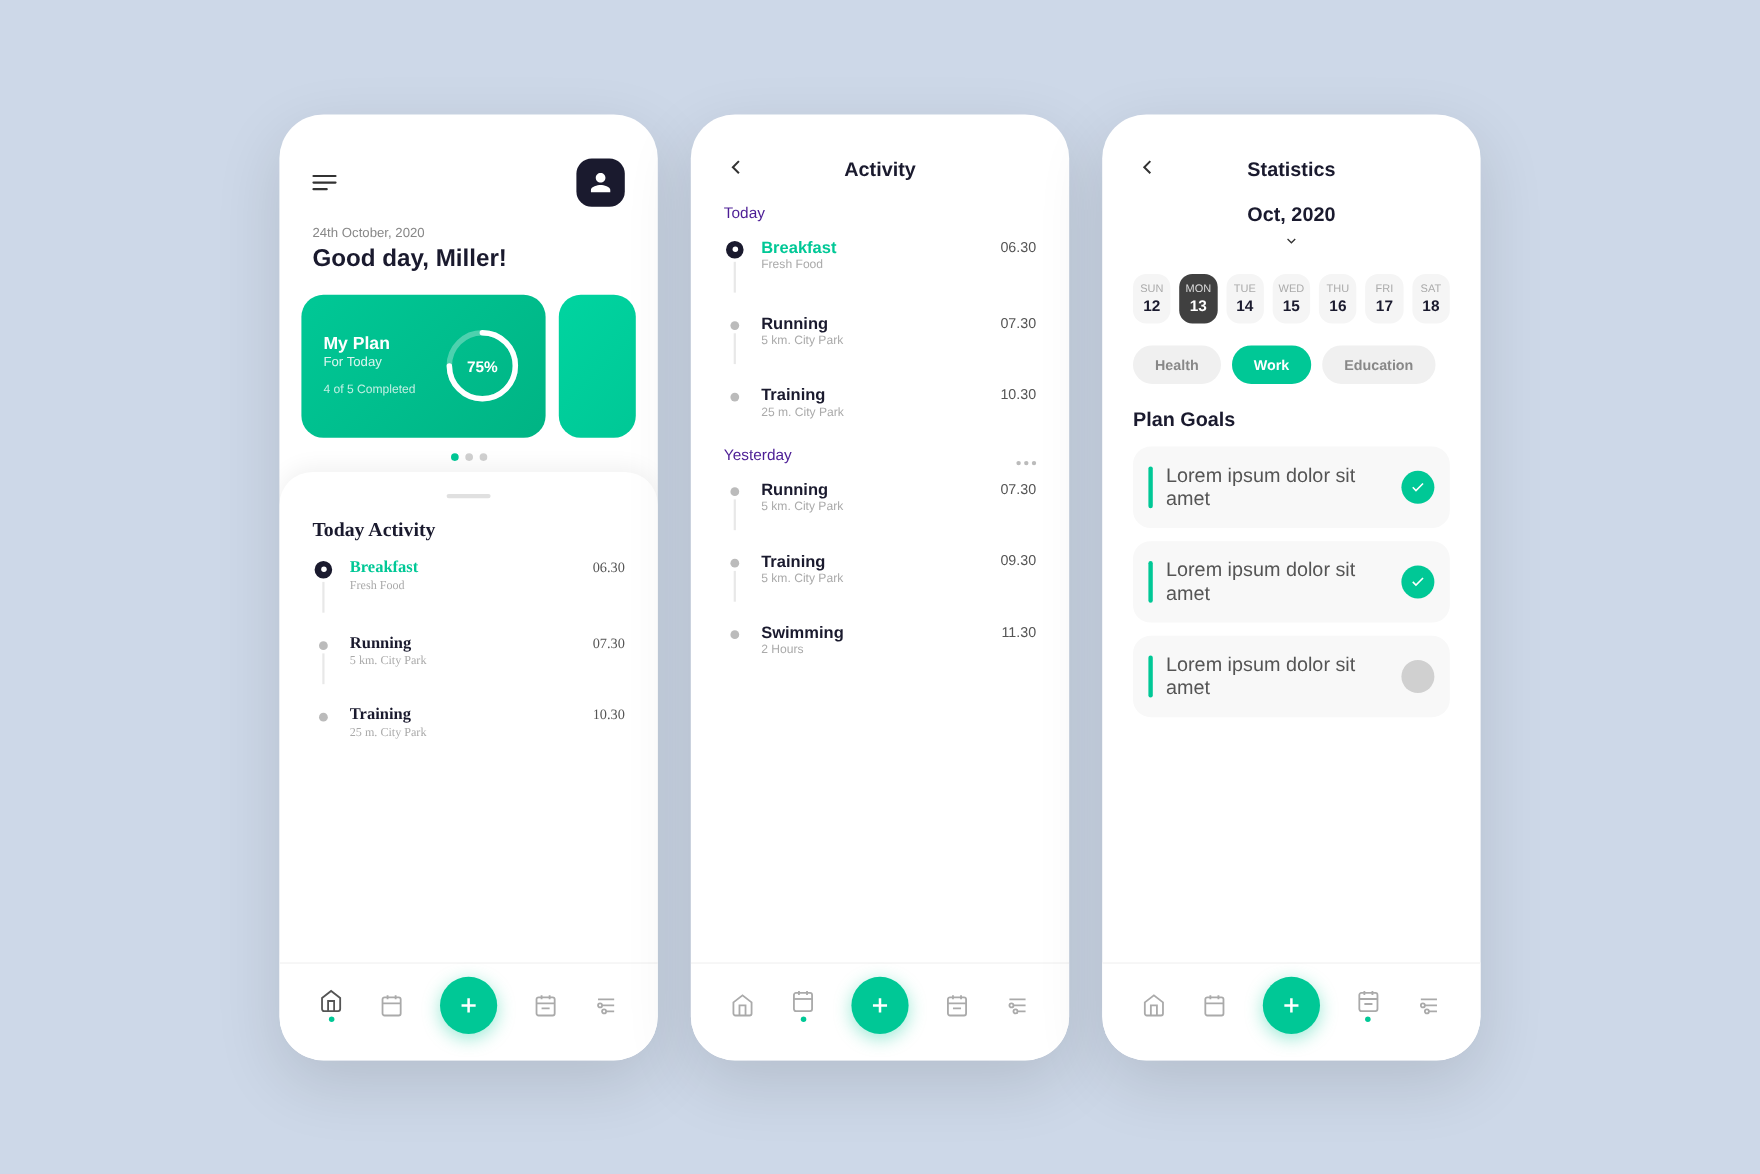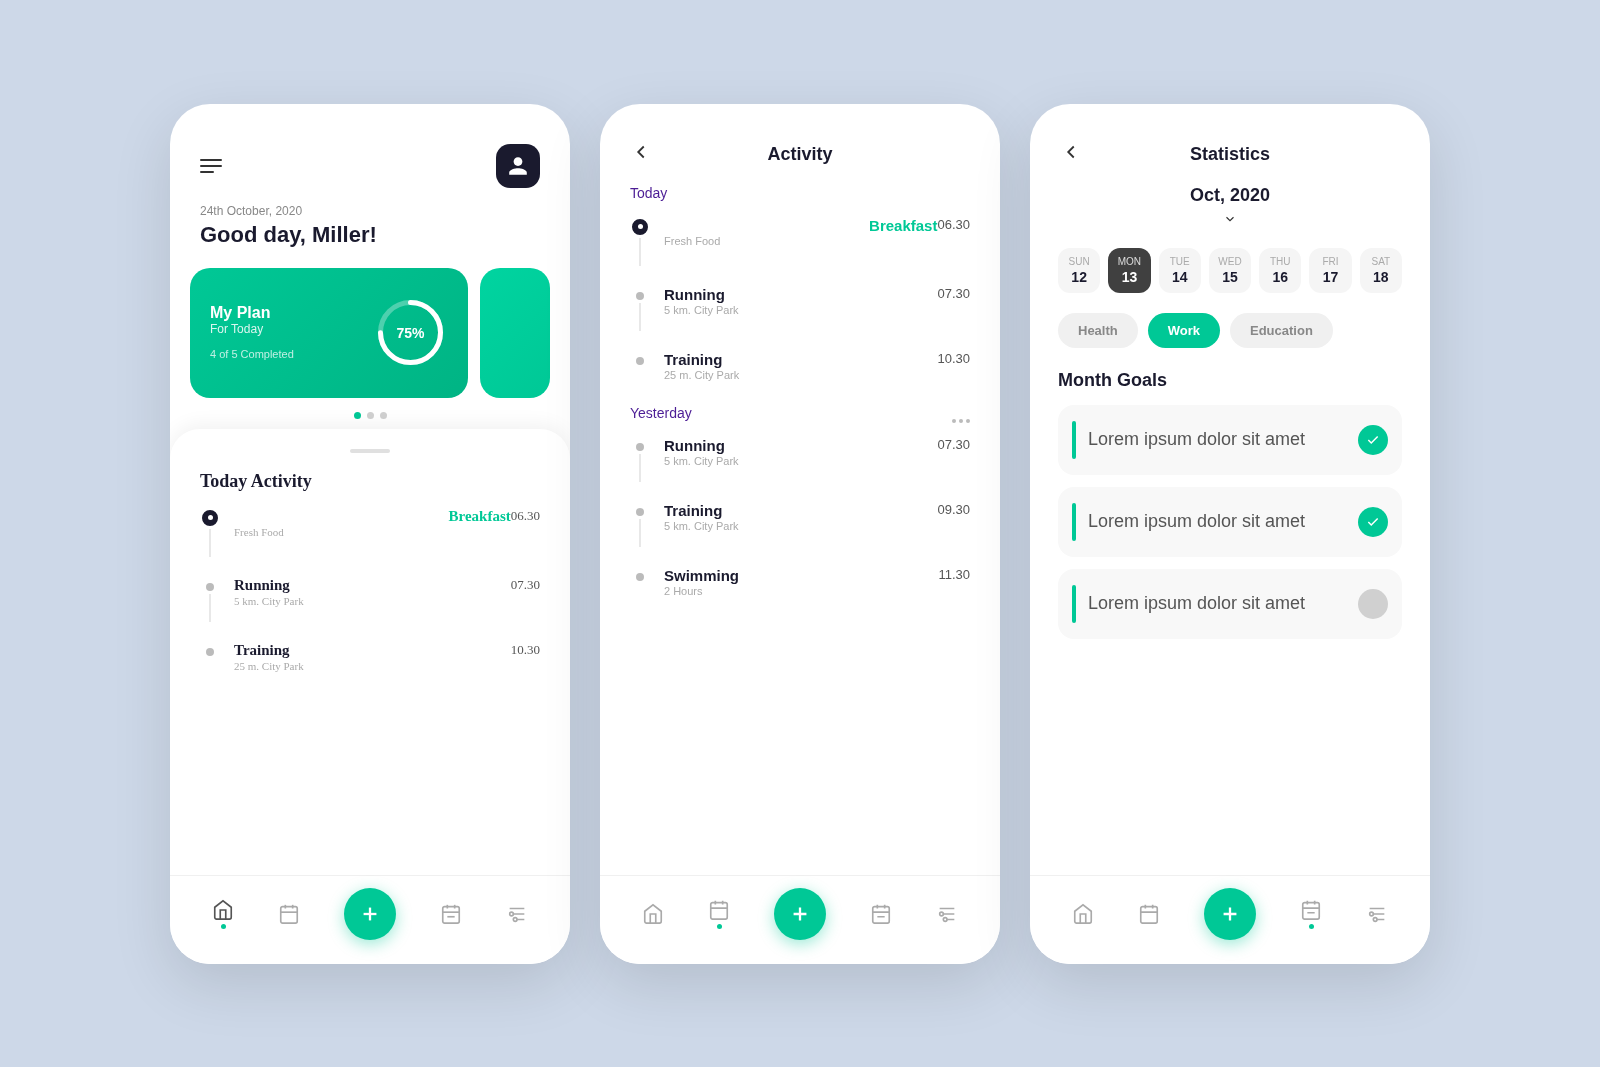--- a/index.html
+++ b/index.html
@@ -11,21 +11,21 @@
       align-items: center;
       justify-content: center;
       font-family: 'Segoe UI', Arial, sans-serif;
       gap: 30px;
     }
 
     
     .phone {
       background: #ffffff;
       border-radius: 40px;
-      width: 400px;
+      width: 344px;
       height: 860px;
       box-shadow: 0 20px 60px rgba(0,0,0,0.12);
       overflow: hidden;
       display: flex;
       flex-direction: column;
       position: relative;
     }
 
     
     .phone1-header {
@@ -111,21 +111,21 @@
       display: flex; align-items: center; justify-content: center;
     }
     .act-circle-filled::after { content: ''; width: 5px; height: 5px; background: #fff; border-radius: 50%; }
     .act-circle-dot {
       width: 8px; height: 8px; border-radius: 50%;
       background: #bbb; margin-top: 4px;
     }
     .act-line { width: 2px; background: #e8e8e8; flex: 1; min-height: 28px; margin-top: 3px; }
     .act-content { flex: 1; }
     .act-name { font-size: 15px; font-weight: 600; color: #1a1a2e; }
-    .act-name.teal { color: #00c896; text-align: right; }
+    .act-name.teal { color: #00c896; }
     .act-sub { font-size: 11px; color: #aaa; margin-top: 1px; }
     .act-time { font-size: 13px; color: #555; font-weight: 500; margin-left: auto; }
 
     
     .bottom-nav {
       display: flex; align-items: center; justify-content: space-around;
       padding: 12px 20px 24px;
       border-top: 1px solid #f0f0f0;
       background: #fff;
     }
@@ -521,21 +521,21 @@
         <div class="cal-day-num">18</div>
       </div>
     </div>
 
     <div class="filter-tabs">
       <div class="filter-tab">Health</div>
       <div class="filter-tab active">Work</div>
       <div class="filter-tab">Education</div>
     </div>
 
-    <div class="goals-title">Month Goals</div>
+    <div class="goals-title">Plan Goals</div>
 
     <div class="goal-item">
       <div class="goal-bar"></div>
       <div class="goal-text">Lorem ipsum dolor sit amet</div>
       <div class="goal-check done">
         <svg viewBox="0 0 24 24">
             <polyline points="20,6 9,17 4,12"></polyline>
           </svg>
       </div>
     </div>

